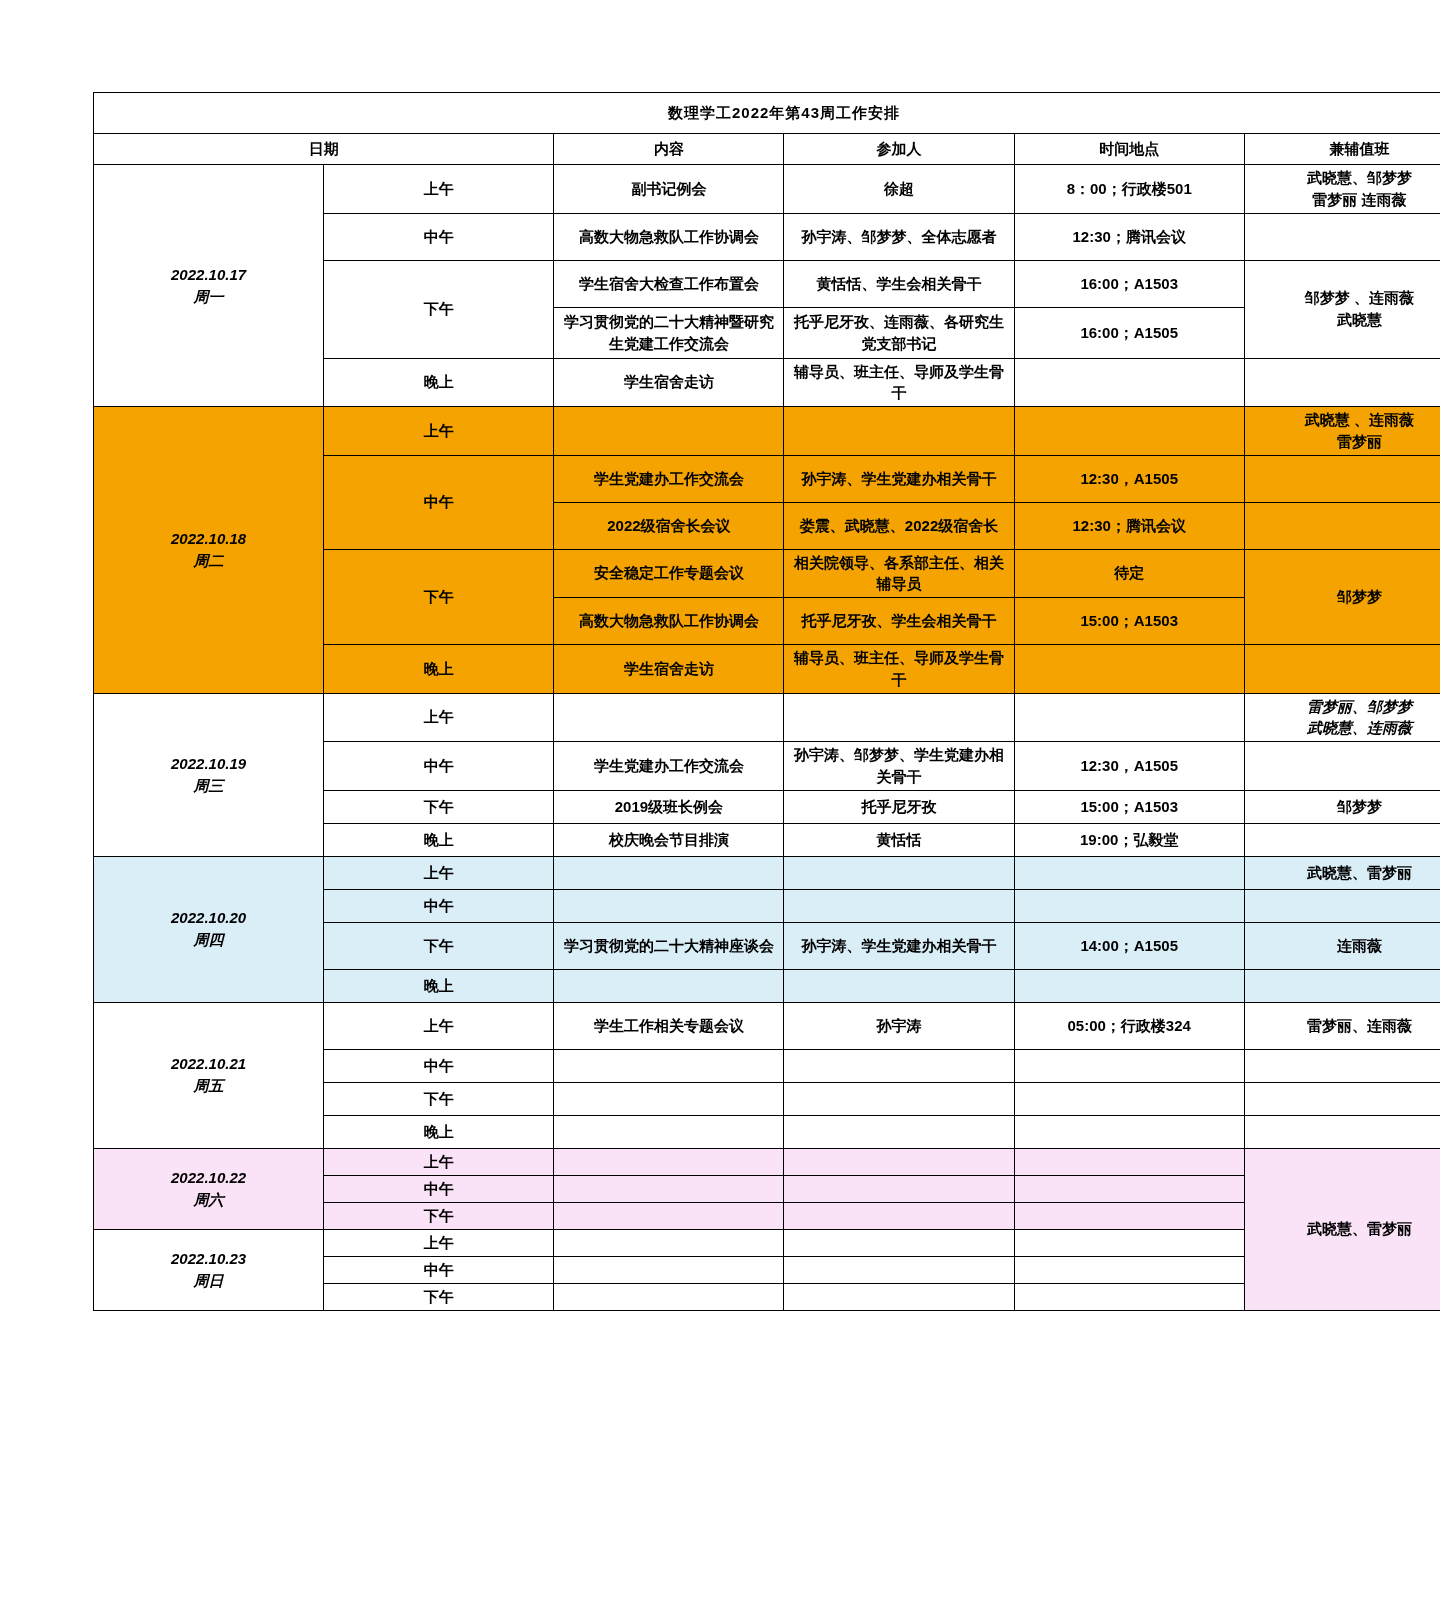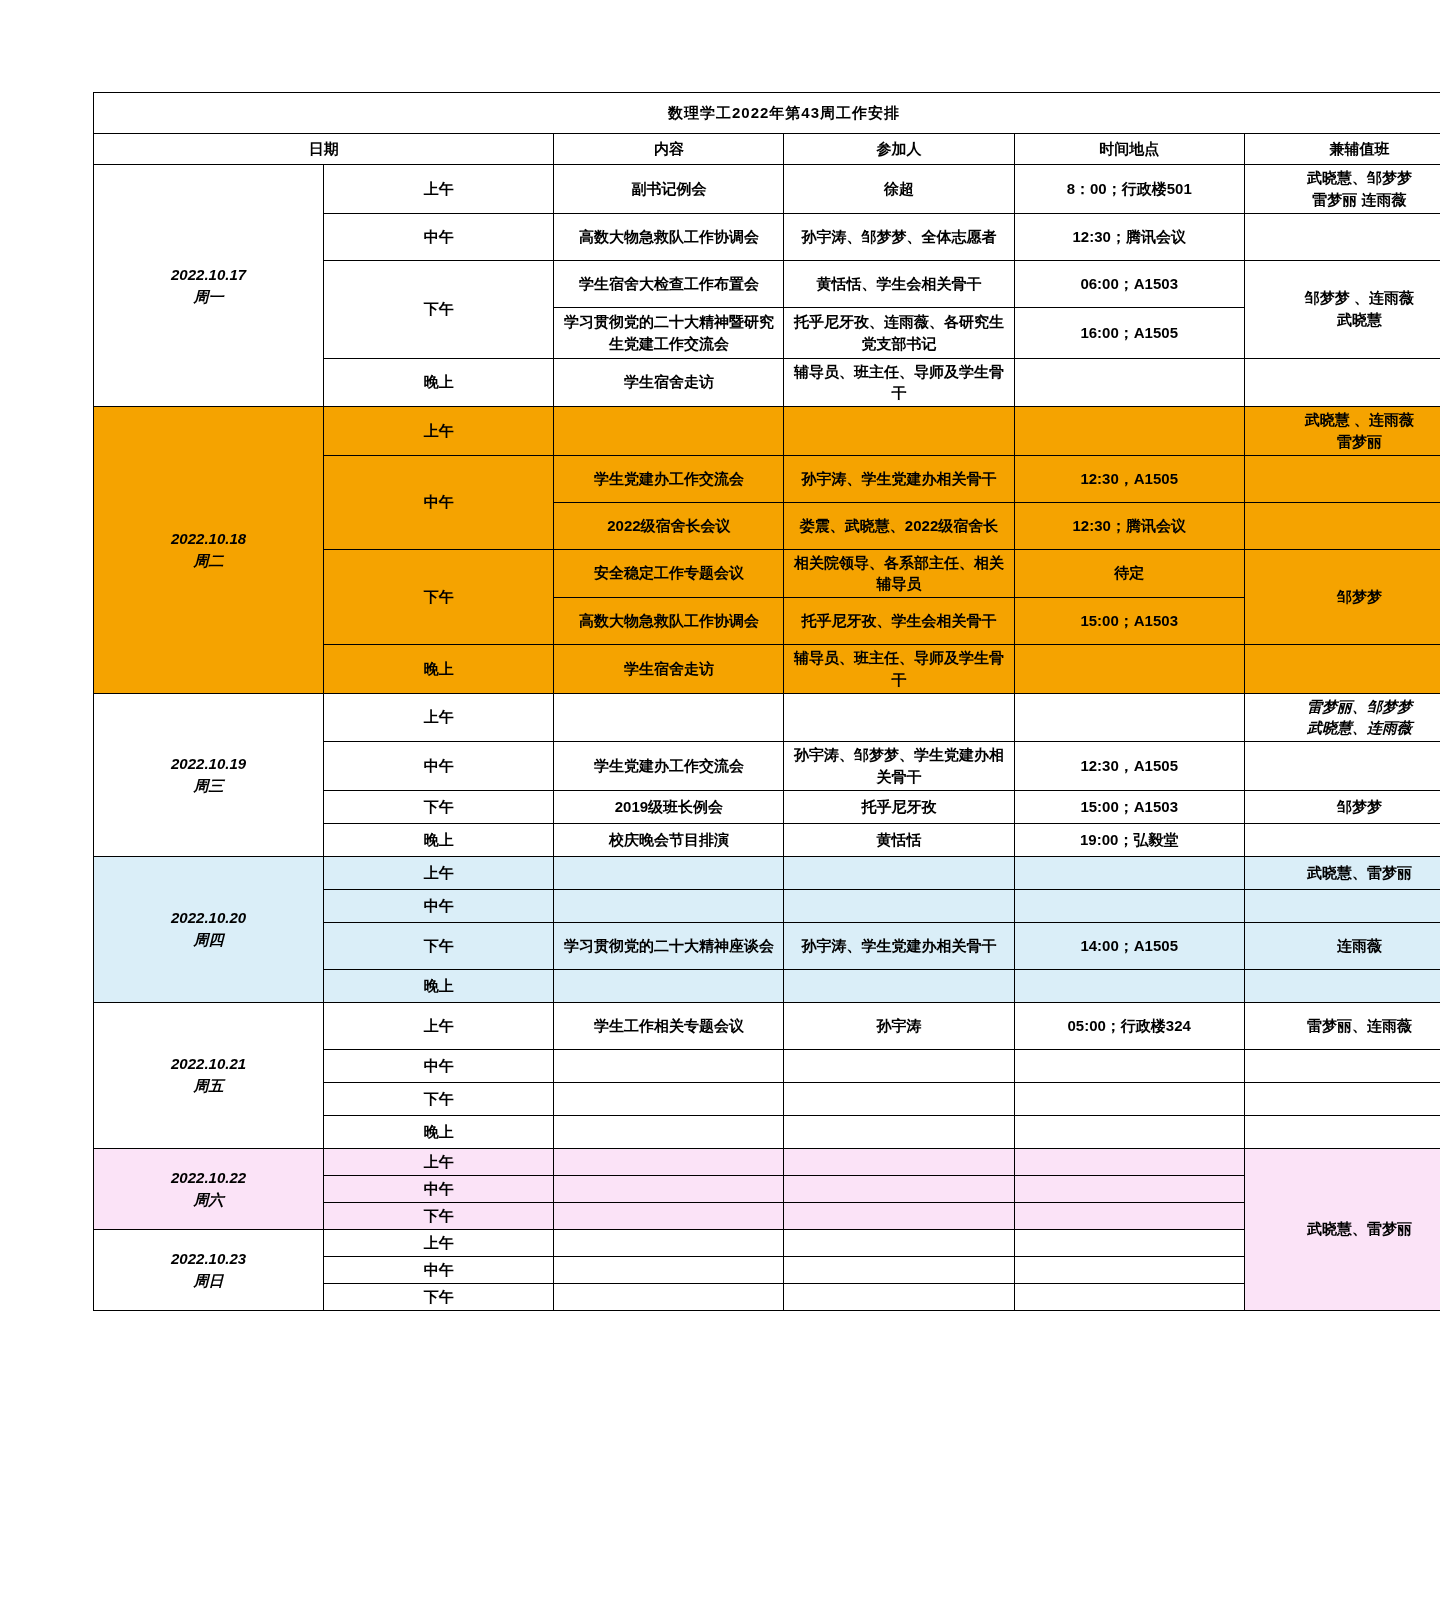--- a/index.html
+++ b/index.html
@@ -120,21 +120,21 @@
         <td class="slot-cell bg-white">中午</td>
         <td class="content-cell bg-white">高数大物急救队工作协调会</td>
         <td class="people-cell bg-white">孙宇涛、邹梦梦、全体志愿者</td>
         <td class="place-cell bg-white">12:30；腾讯会议</td>
         <td class="duty-cell bg-white"></td>
       </tr>
       <tr class="row-mon">
         <td class="slot-cell bg-white" rowspan="2">下午</td>
         <td class="content-cell bg-white">学生宿舍大检查工作布置会</td>
         <td class="people-cell bg-white">黄恬恬、学生会相关骨干</td>
-        <td class="place-cell bg-white">06:00；A1503</td>
+        <td class="place-cell bg-white">16:00；A1503</td>
         <td class="duty-cell bg-white" rowspan="2" style="white-space:pre-line;">邹梦梦 、连雨薇
 武晓慧</td>
       </tr>
       <tr class="row-tall">
         <td class="content-cell bg-white">学习贯彻党的二十大精神暨研究生党建工作交流会</td>
         <td class="people-cell bg-white">托乎尼牙孜、连雨薇、各研究生党支部书记</td>
         <td class="place-cell bg-white">16:00；A1505</td>
       </tr>
       <tr class="row-mon">
         <td class="slot-cell bg-white">晚上</td>

